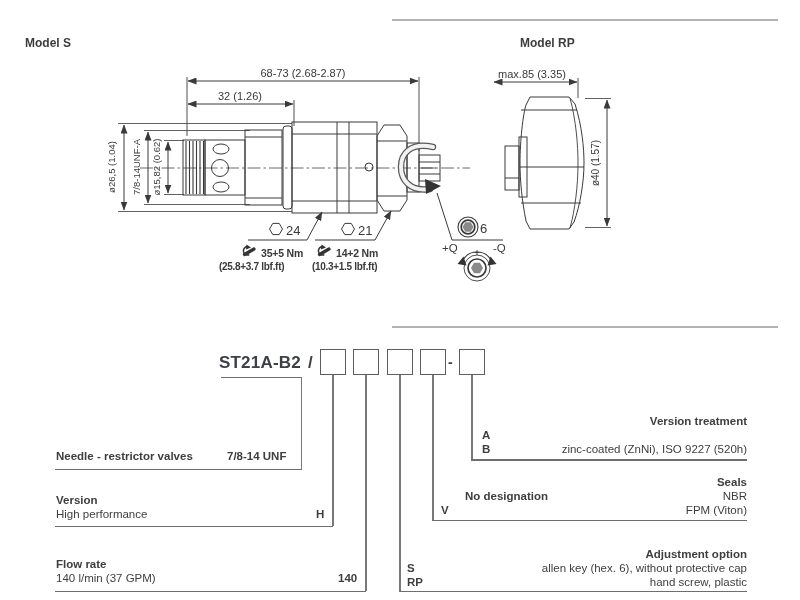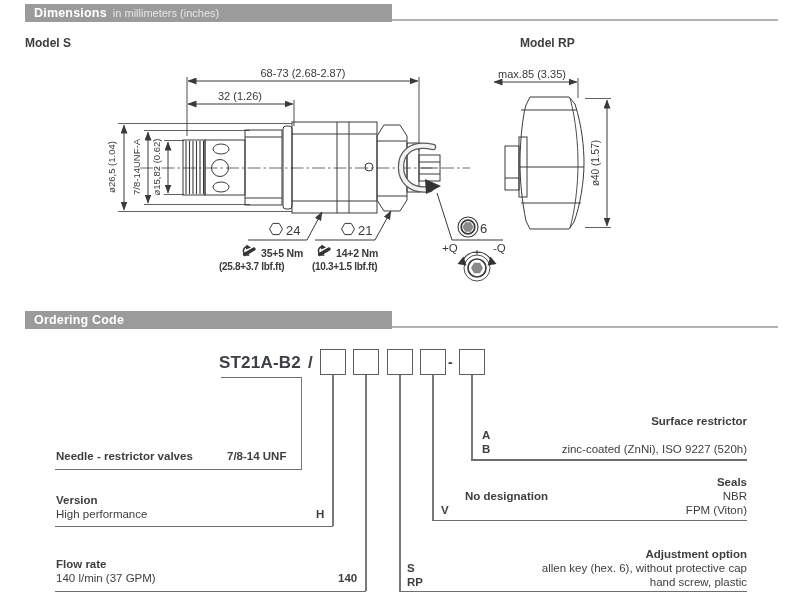--- a/index.html
+++ b/index.html
@@ -24,24 +24,20 @@
   .prefix .slash{margin-left:7px;}
   .dash{position:absolute;font-size:14px;font-weight:bold;color:#3d4046;}
   svg{position:absolute;overflow:visible;}
   svg text{font-family:"Liberation Sans",sans-serif;fill:#3a3a3a;}
 </style>
 </head>
 <body>
 
 <div id="page">
 
-  <div class="secbar" style="left:25px;top:4px;width:367px;">
-    <span class="secbar-title">Dimensions</span>
-    <span class="secbar-sub">in millimeters (inches)</span>
-  </div>
   <div class="secbar-tail" style="left:392px;top:19px;width:386px;"></div>
 
   <div class="model-label" style="left:25px;top:36px;">Model S</div>
   <div class="model-label" style="left:488px;top:36px;padding-left:32px;">Model RP</div>
 
   <svg style="left:95px;top:55px;" width="410" height="245" viewBox="95 55 410 245">
     <defs>
       <marker id="ah1" markerWidth="9" markerHeight="7" refX="8.5" refY="3.5" orient="auto-start-reverse" markerUnits="userSpaceOnUse">
         <path d="M0,0 L9,3.5 L0,7 Z" fill="#3a3a3a"></path>
       </marker>
@@ -188,23 +184,20 @@
       <line x1="505" y1="178" x2="519" y2="178"></line>
 
       <line x1="607" y1="100" x2="607" y2="226" marker-start="url(#ah2)" marker-end="url(#ah2)"></line>
       <line x1="585" y1="98.5" x2="611" y2="98.5" stroke-width="0.8"></line>
       <line x1="585" y1="227.5" x2="611" y2="227.5" stroke-width="0.8"></line>
     </g>
     <text x="532" y="77.5" text-anchor="middle" font-size="11">max.85 (3.35)</text>
     <text x="599" y="163" text-anchor="middle" font-size="10" transform="rotate(-90 599 163)">ø40 (1.57)</text>
   </svg>
 
-  <div class="secbar" style="left:25px;top:311px;width:367px;">
-    <span class="secbar-title">Ordering Code</span>
-  </div>
   <div class="secbar-tail" style="left:392px;top:326px;width:386px;"></div>
 
   <div class="prefix" style="left:219px;top:353px;">
     <span>ST21A-B2</span><span class="slash">/</span>
   </div>
   <div class="cbox" style="left:320px;top:349px;"></div>
   <div class="cbox" style="left:353px;top:349px;"></div>
   <div class="cbox" style="left:387px;top:349px;"></div>
   <div class="cbox" style="left:420px;top:349px;"></div>
   <div class="dash" style="left:448px;top:354px;">-</div>
@@ -225,21 +218,21 @@
   <div class="t b" style="left:56px;top:494px;">Version</div>
   <div class="t" style="left:56px;top:508px;">High performance</div>
   <div class="t b" style="left:316px;top:508px;">H</div>
   <div class="hline" style="left:55px;top:525.6px;width:278px;"></div>
 
   <div class="t b" style="left:56px;top:558px;">Flow rate</div>
   <div class="t" style="left:56px;top:572px;">140 l/min (37 GPM)</div>
   <div class="t b" style="left:338px;top:572px;">140</div>
   <div class="hline" style="left:55px;top:590.6px;width:311px;"></div>
 
-  <div class="t b" style="right:53px;top:415px;">Surface restrictor</div>
+  <div class="t b" style="right:53px;top:415px;">Version treatment</div>
   <div class="t b" style="left:482px;top:429px;">A</div>
   <div class="t b" style="left:482px;top:443px;">B</div>
   <div class="t" style="right:53px;top:443px;">zinc-coated (ZnNi), ISO 9227 (520h)</div>
   <div class="hline" style="left:471.3px;top:459.4px;width:276px;"></div>
 
   <div class="t b" style="right:53px;top:476px;">Seals</div>
   <div class="t b" style="left:441px;top:490px;padding-left:24px;">No designation</div>
   <div class="t" style="right:53px;top:490px;">NBR</div>
   <div class="t b" style="left:441px;top:504px;">V</div>
   <div class="t" style="right:53px;top:504px;">FPM (Viton)</div>

